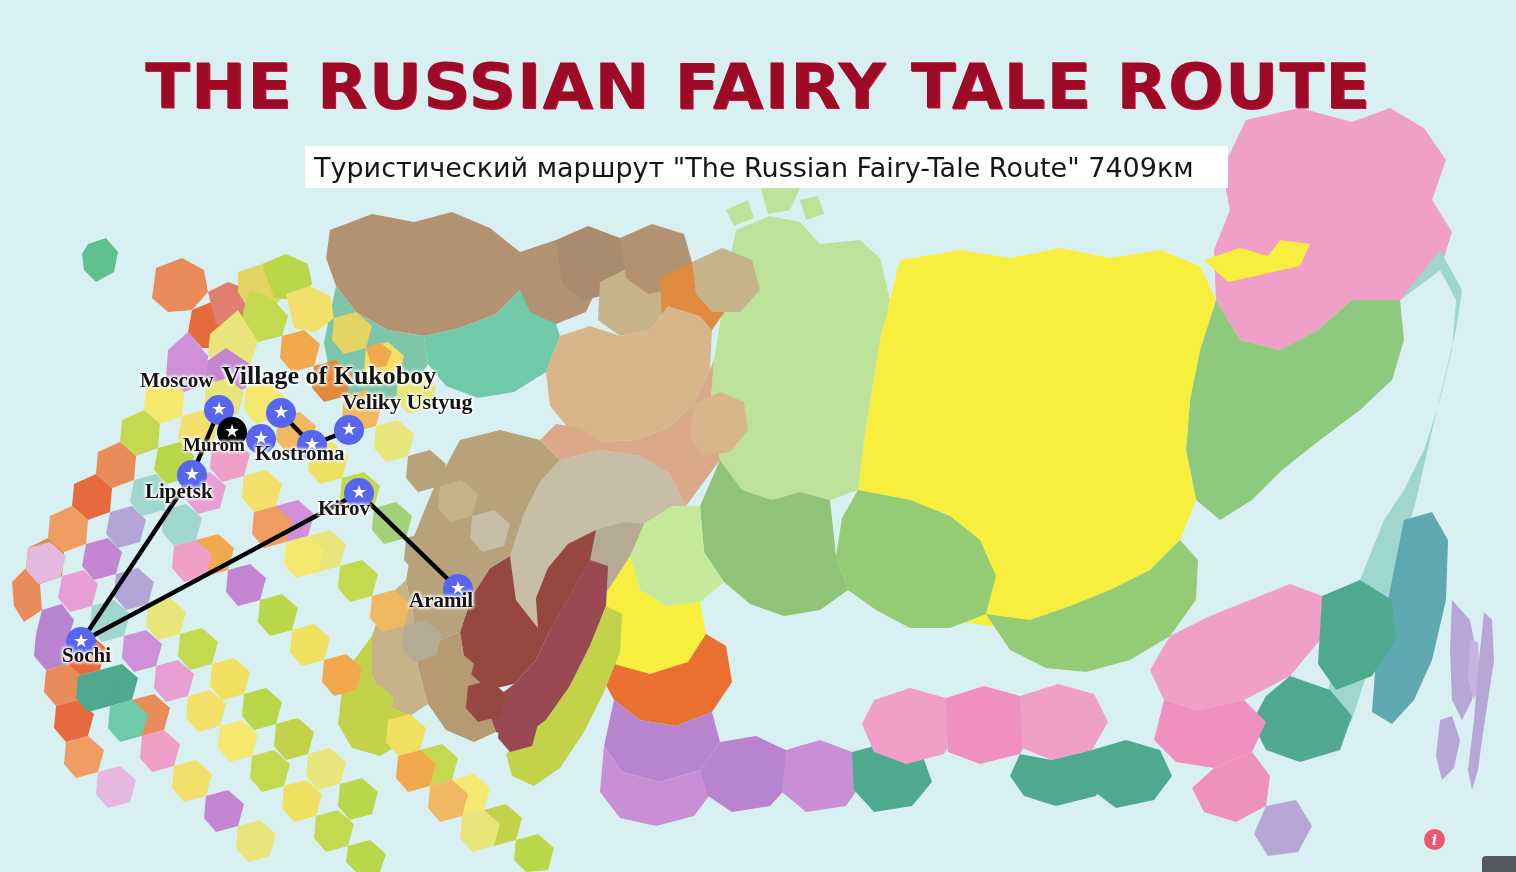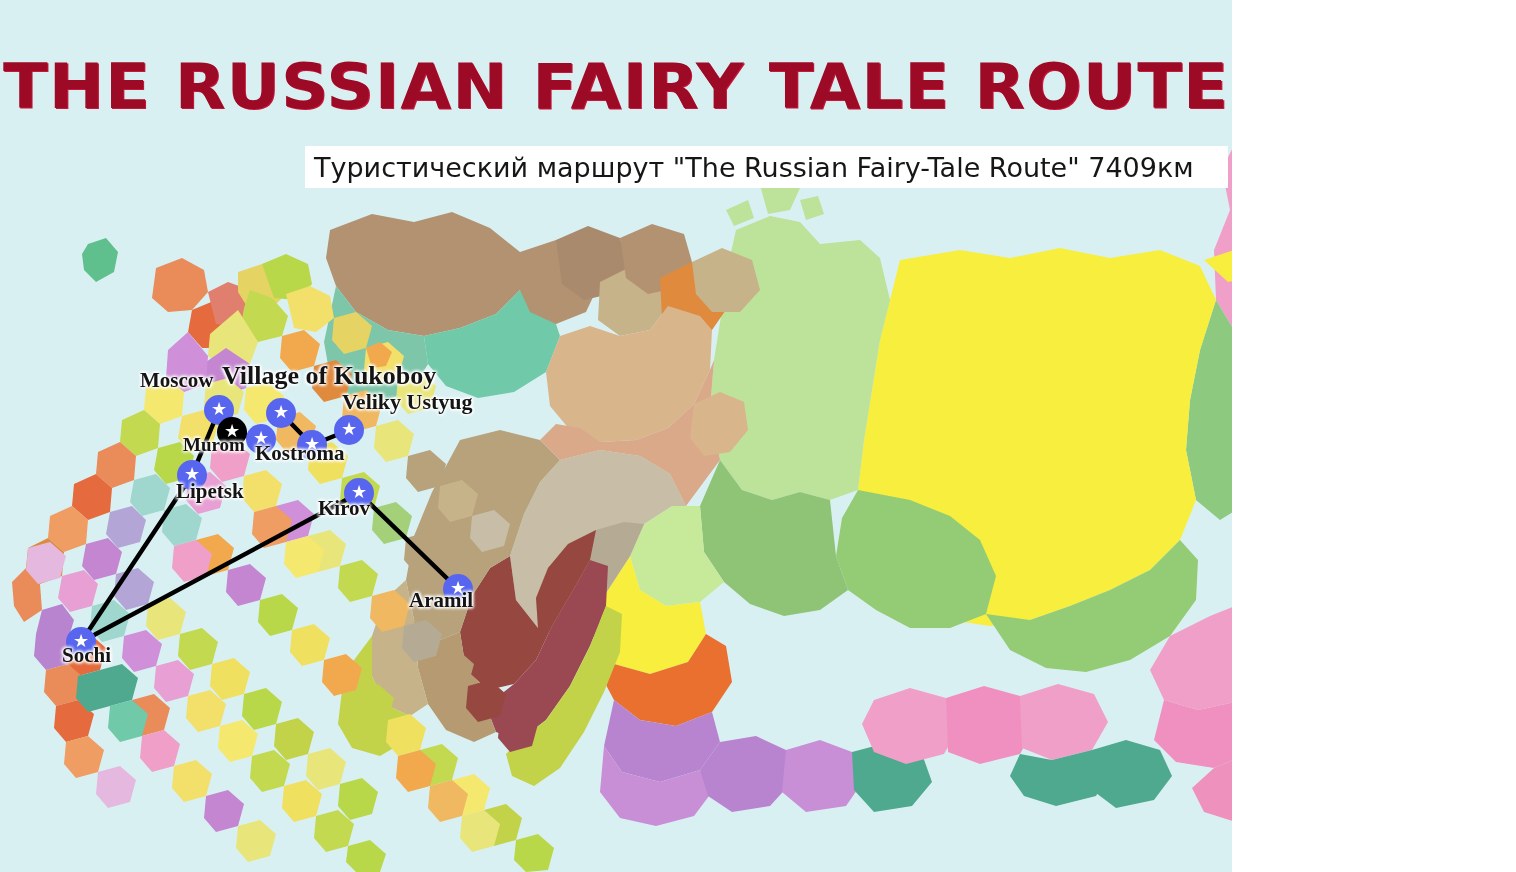--- a/index.html
+++ b/index.html
@@ -1,16 +1,16 @@
 <!DOCTYPE html>
 <html><head>
 <meta charset="utf-8">
 <style>
   html,body{margin:0;padding:0;background:#ffffff;}
-  #root{position:relative;width:1232px;height:872px;overflow:hidden;
+  #root{position:relative;width:1516px;height:872px;overflow:hidden;
         background:#c4b5fd;font-family:"Liberation Serif",serif;}
   #mapsvg{position:absolute;left:0;top:0;width:1516px;height:872px;}
   .title{position:absolute;left:0;right:0;top:56px;text-align:center;
         font-family:"DejaVu Sans",sans-serif;font-weight:bold;font-size:62px;
         letter-spacing:1px;color:#9c0a26;line-height:1;
         transform:scaleX(1.06);transform-origin:50% 50%;
         text-shadow:1px 1px 0 #c8173a;white-space:nowrap;}
   .subtitle-band{position:absolute;left:305px;top:146px;width:923px;height:42px;
         background:#ffffff;display:flex;align-items:center;}
   .subtitle-band span{font-family:"DejaVu Sans",sans-serif;font-size:27px;
@@ -269,21 +269,21 @@
       <div class="marker" style="left: 246px; top: 424px;">
         <span class="st">★</span>
       </div>
     </div>
   <div id="labels">
       <div class="citylabel" style="left: 124px; top: 368px; font-size: 21px; padding-left: 16px;">Moscow</div>
       <div class="citylabel" style="left: 222px; top: 361px; font-size: 26px;">Village of Kukoboy</div>
       <div class="citylabel" style="left: 342px; top: 389px; font-size: 22px;">Veliky Ustyug</div>
       <div class="citylabel" style="left: 183px; top: 434px; font-size: 19px;">Murom</div>
       <div class="citylabel" style="left: 255px; top: 441px; font-size: 21px;">Kostroma</div>
-      <div class="citylabel" style="left: 176px; top: 479px; font-size: 21px;">Lipetsk</div>
+      <div class="citylabel" style="left: 145px; top: 479px; font-size: 21px;">Lipetsk</div>
       <div class="citylabel" style="left: 318px; top: 496px; font-size: 21px;">Kirov</div>
       <div class="citylabel" style="left: 409px; top: 588px; font-size: 21px;">Aramil</div>
       <div class="citylabel" style="left: 36px; top: 643px; font-size: 21px; padding-left: 26px;">Sochi</div>
     </div>
 
   <div class="info-icon">i</div>
   <div class="attrib-bar"></div>
 
 </div>
 

